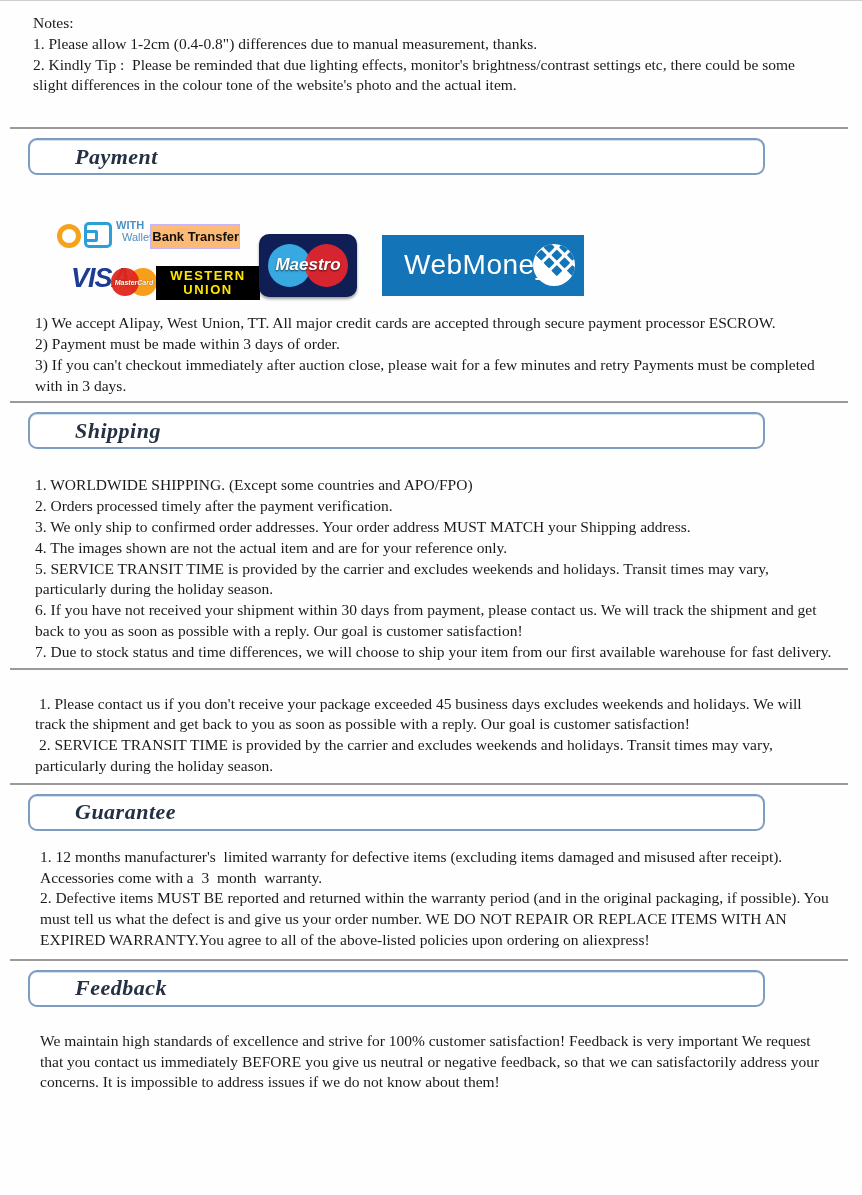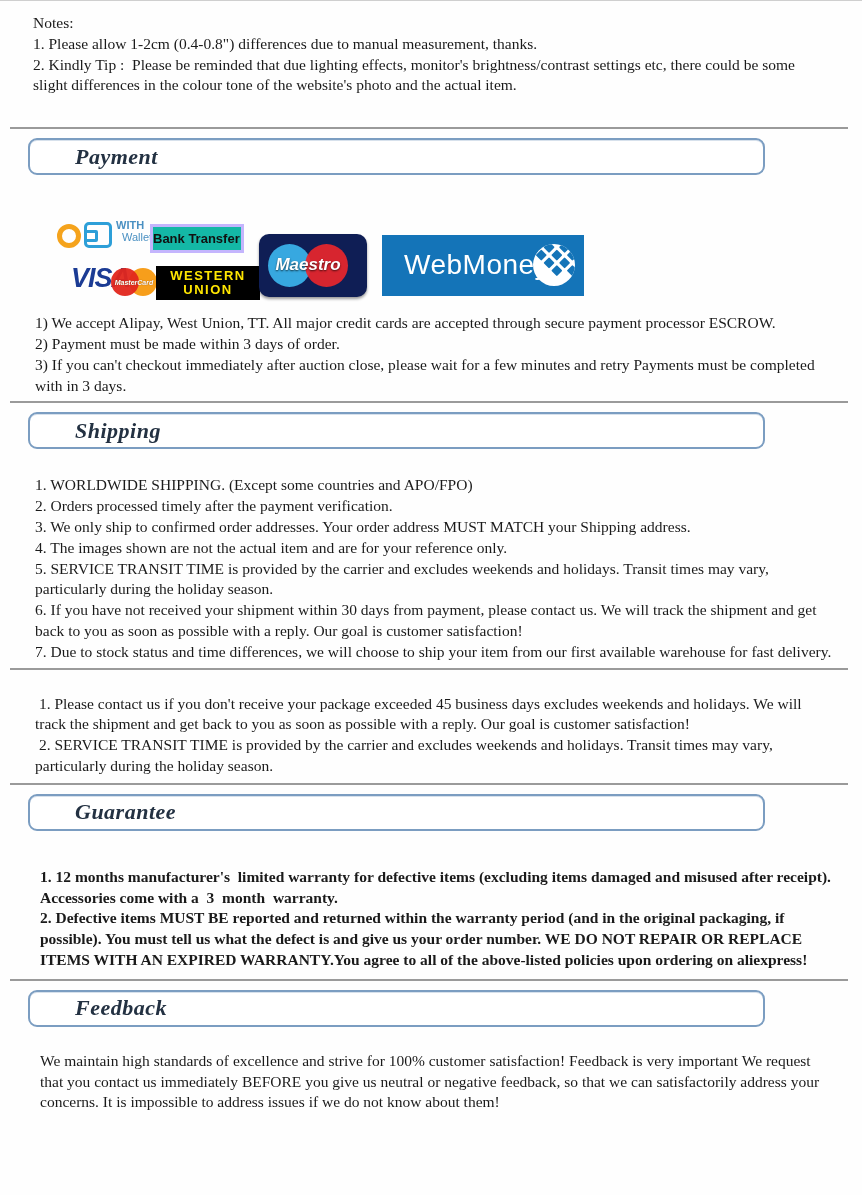--- a/index.html
+++ b/index.html
@@ -27,57 +27,57 @@
     display:flex;align-items:center;
   }
   .header-text{
     font-style:italic;font-weight:bold;font-size:22px;
     color:#233142;padding-left:10px;letter-spacing:0.5px;margin-left:35px;
   }
   .para{margin:0 30px 0 35px;}
   .para.p-payment{}
   .para.p-shipping{margin-top:26px;}
   .para.p-return{margin-top:24px;}
-  .para.p-guarantee{margin-top:36px;margin-left:40px;font-weight:bold;}
+  .para.p-guarantee{margin-top:16px;margin-left:40px;}
   .para.p-feedback{margin-top:24px;margin-left:40px;}
 
   
   .icons-strip{position:relative;height:102px;margin-top:36px;}
   .logo{position:absolute;font-family:"Liberation Sans",sans-serif;}
   
   .qiwi{left:57px;top:7px;width:92px;height:36px;}
   .qiwi-ring{position:absolute;left:0;top:6px;width:14px;height:14px;
     border:5px solid #f5a31c;border-radius:50%;}
   .qiwi-wallet{position:absolute;left:27px;top:4px;width:22px;height:20px;
     border:3px solid #2d9fd8;border-radius:5px;}
   .qiwi-wallet::after{content:"";position:absolute;left:-3px;top:5px;width:8px;height:6px;
     border:3px solid #2d9fd8;border-radius:2px;background:#fff;}
   .qiwi-text{position:absolute;left:59px;top:1px;color:#4a90c2;
     font-size:11px;line-height:12px;font-weight:bold;}
   .qiwi-text span{display:block;}
   .qiwi-text span:last-child{margin-left:6px;font-weight:normal;}
   
-  .bank{left:150px;top:13px;width:88px;height:23px;background:#14b8a6;
-    border:3px solid #c4b5fd;text-align:left;}
+  .bank{left:150px;top:13px;width:88px;height:23px;background:#fdba74;
+    border:1px solid #c4b5fd;text-align:right;}
   .bank span{font-weight:bold;font-size:13px;line-height:23px;color:#111;}
   
   .visa{left:55px;top:52px;margin-left:16px;}
   .visa span{font-style:italic;font-weight:bold;font-size:27px;color:#1b3b94;letter-spacing:-1px;}
   
   .mc{left:111px;top:57px;width:46px;height:29px;}
   .mc .c-orange{position:absolute;left:18px;top:0;width:28px;height:28px;background:#f79e1b;border-radius:50%;}
   .mc .c-red{position:absolute;left:0;top:0;width:28px;height:28px;background:#e1261c;border-radius:50%;opacity:0.95;}
   .mc .mc-label{position:absolute;left:2px;top:11px;width:42px;text-align:center;
     color:#ffffff;font-style:italic;font-weight:bold;font-size:7px;text-shadow:0 0 1px #7a3b00;}
   
   .wu{left:156px;top:55px;width:104px;height:34px;background:#000000;
     text-align:center;box-sizing:border-box;padding-top:3px;}
   .wu span{display:block;color:#ffe600;font-weight:bold;font-size:13px;line-height:14px;letter-spacing:1.5px;}
   
-  .maestro{left:259px;top:23px;width:108px;height:63px;background:#0f1e55;border-radius:10px;box-shadow:0 2px 3px rgba(0,0,0,0.4);}
+  .maestro{left:259px;top:23px;width:98px;height:63px;background:#0f1e55;border-radius:10px;box-shadow:0 2px 3px rgba(0,0,0,0.4);}
   .maestro .c-blue{position:absolute;left:9px;top:10px;width:43px;height:43px;background:#37a8e0;border-radius:50%;}
   .maestro .c-red2{position:absolute;left:46px;top:10px;width:43px;height:43px;background:#e8262d;border-radius:50%;opacity:0.92;}
   .maestro .maestro-label{position:absolute;left:0;top:21px;width:98px;text-align:center;
     color:#ffffff;font-style:italic;font-weight:bold;font-size:17px;text-shadow:0 1px 2px rgba(0,0,0,0.7);}
   
   .wm{left:382px;top:24px;width:202px;height:61px;background:#1474b8;}
   .wm-label{position:absolute;left:22px;top:14px;color:#ffffff;font-size:28px;letter-spacing:0.5px;}
   .wm-globe{position:absolute;left:150px;top:8px;width:44px;height:44px;}
 </style>
 </head>

